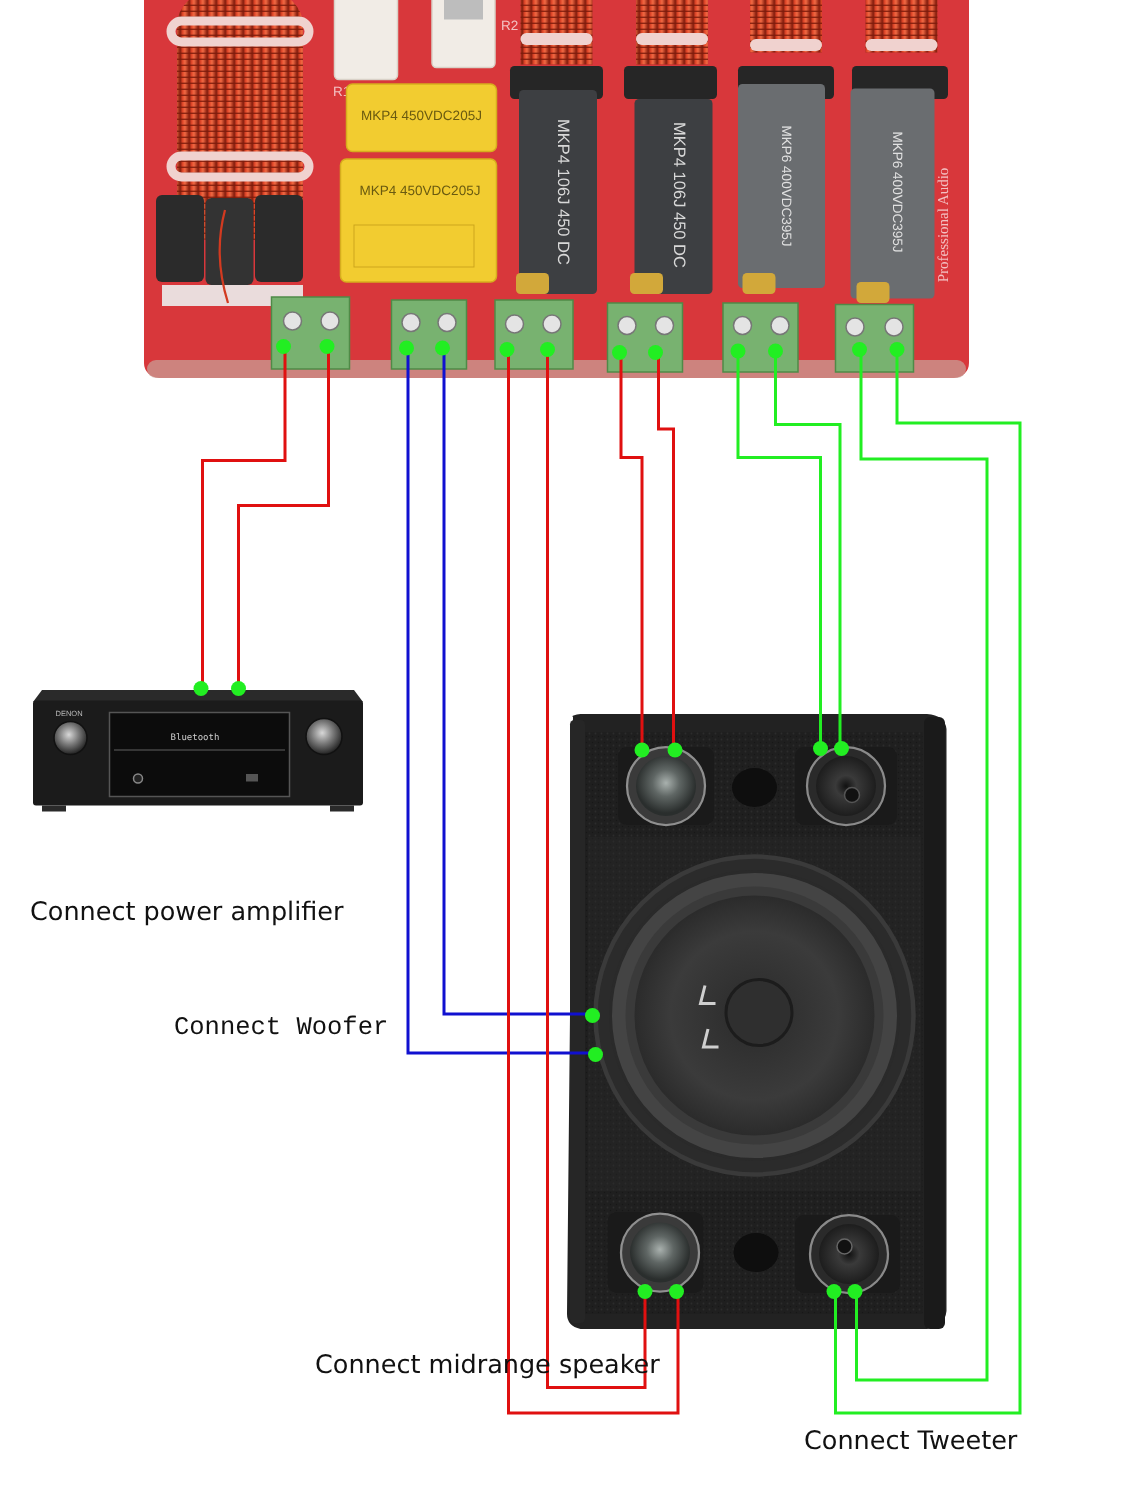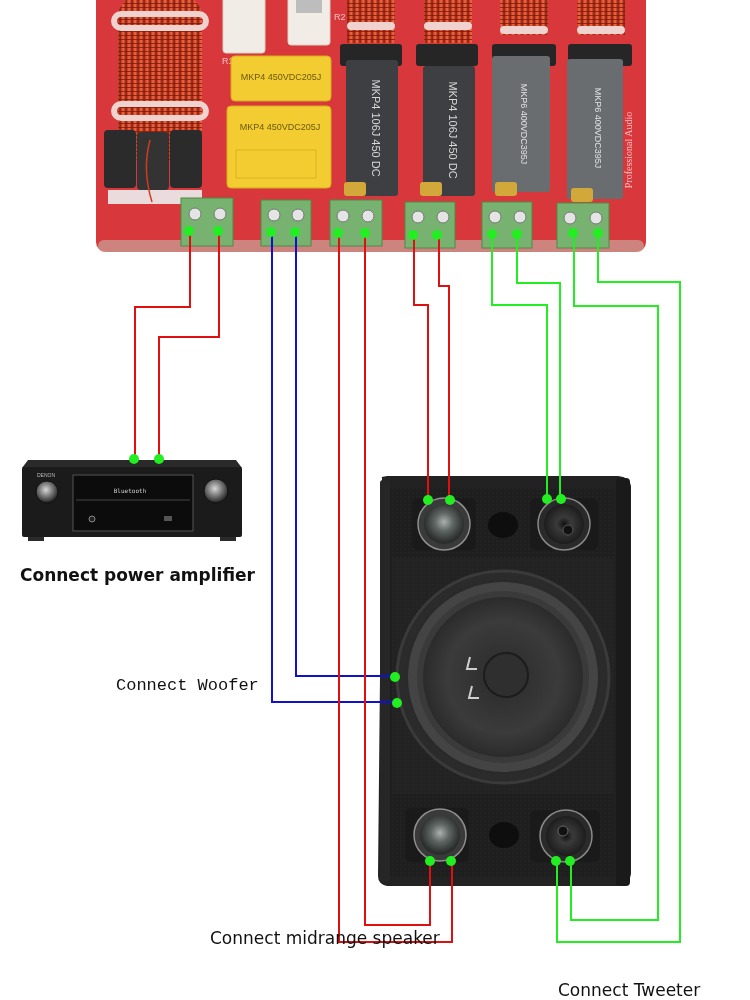--- a/index.html
+++ b/index.html
@@ -258,16 +258,16 @@
     <circle class="dot" cx="395" cy="677" r="5" fill="#22ee22"></circle>
     <circle class="dot" cx="397" cy="703" r="5" fill="#22ee22"></circle>
 
     <circle class="dot" cx="430" cy="861" r="5" fill="#22ee22"></circle>
     <circle class="dot" cx="451" cy="861" r="5" fill="#22ee22"></circle>
     <circle class="dot" cx="556" cy="861" r="5" fill="#22ee22"></circle>
     <circle class="dot" cx="570" cy="861" r="5" fill="#22ee22"></circle>
   </g>
 </svg>
 
-<div class="label" style="left:20px; top:565px;font-weight:bold;">Connect power amplifier</div>
+<div class="label" style="left:20px; top:598px;">Connect power amplifier</div>
 <div class="label" style="left:116px; top:676px;font-family:Liberation Mono, monospace;">Connect Woofer</div>
-<div class="label" style="left:210px; top:928px;">Connect midrange speaker</div>
-<div class="label" style="left:558px; top:951px;margin-top:29px;">Connect Tweeter</div>
+<div class="label" style="left:210px; top:900px;">Connect midrange speaker</div>
+<div class="label" style="left:536px; top:951px;">Connect Tweeter</div>
 
 </body></html>

